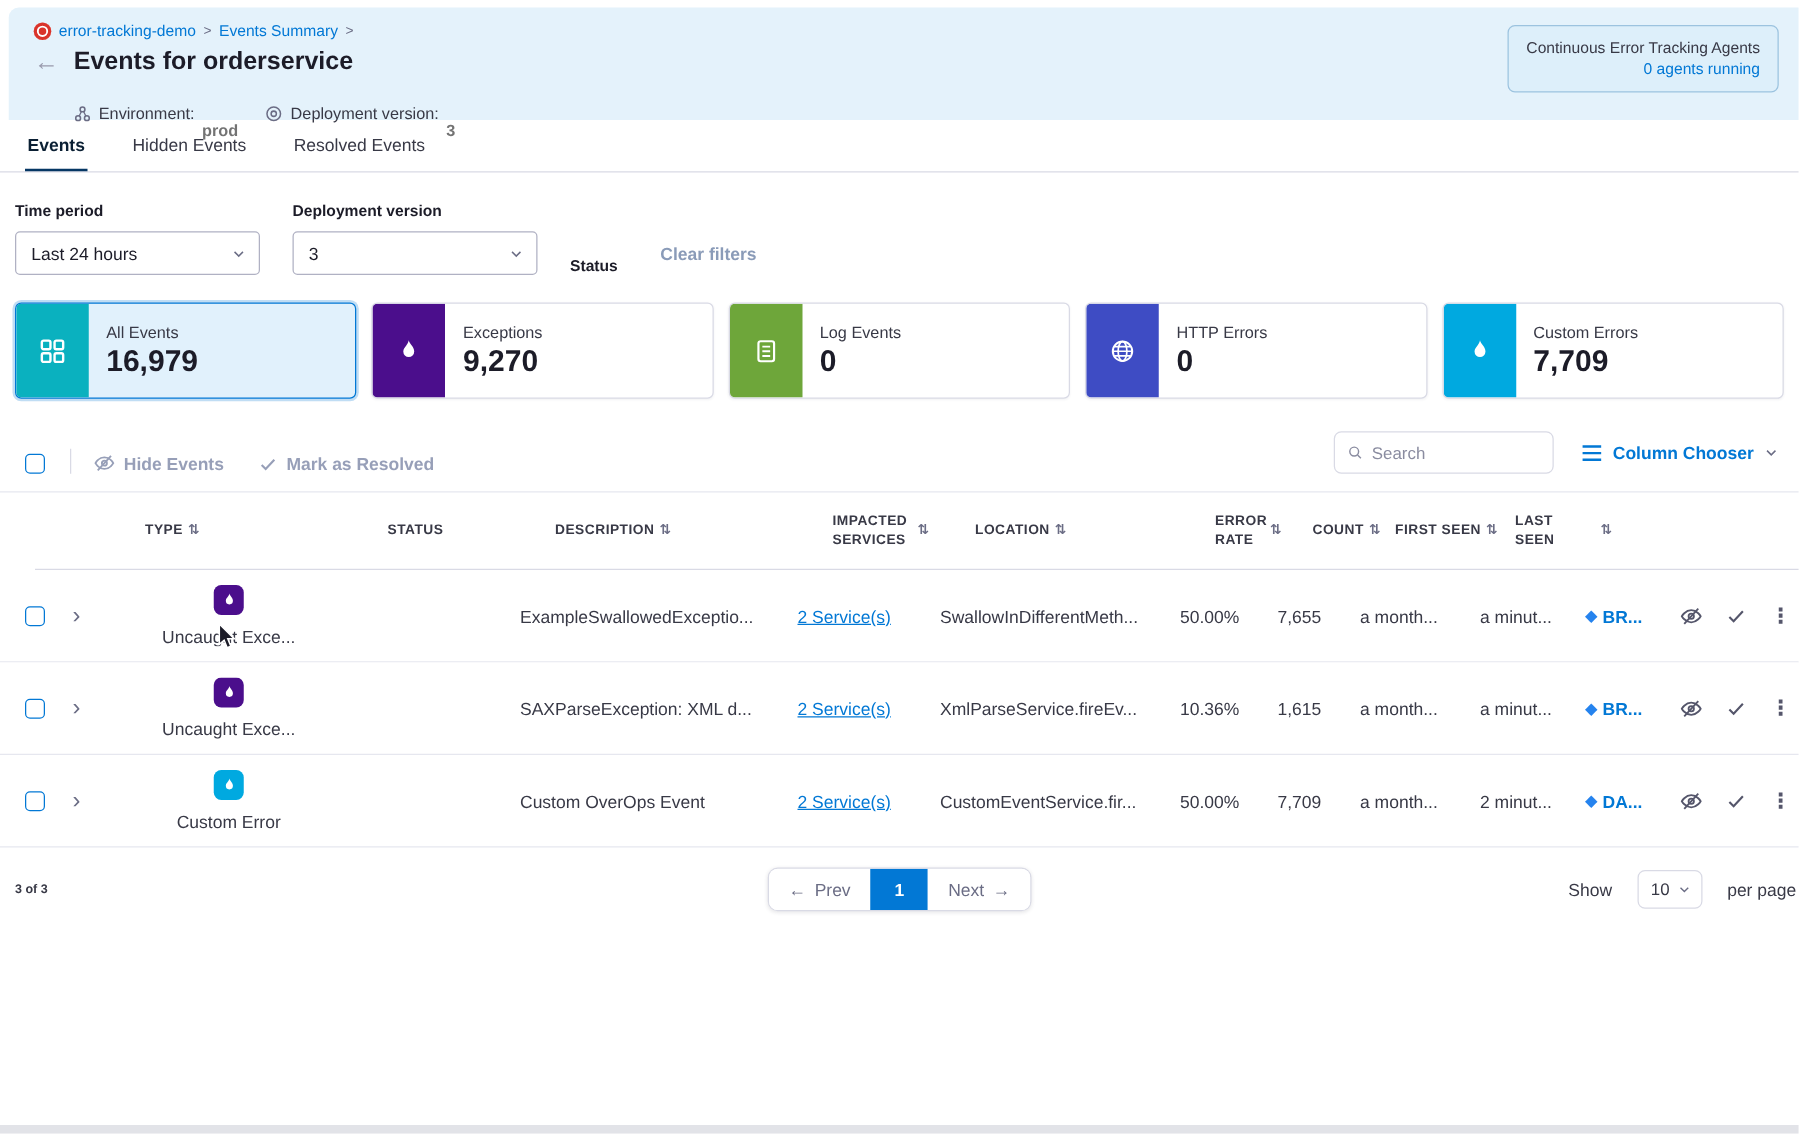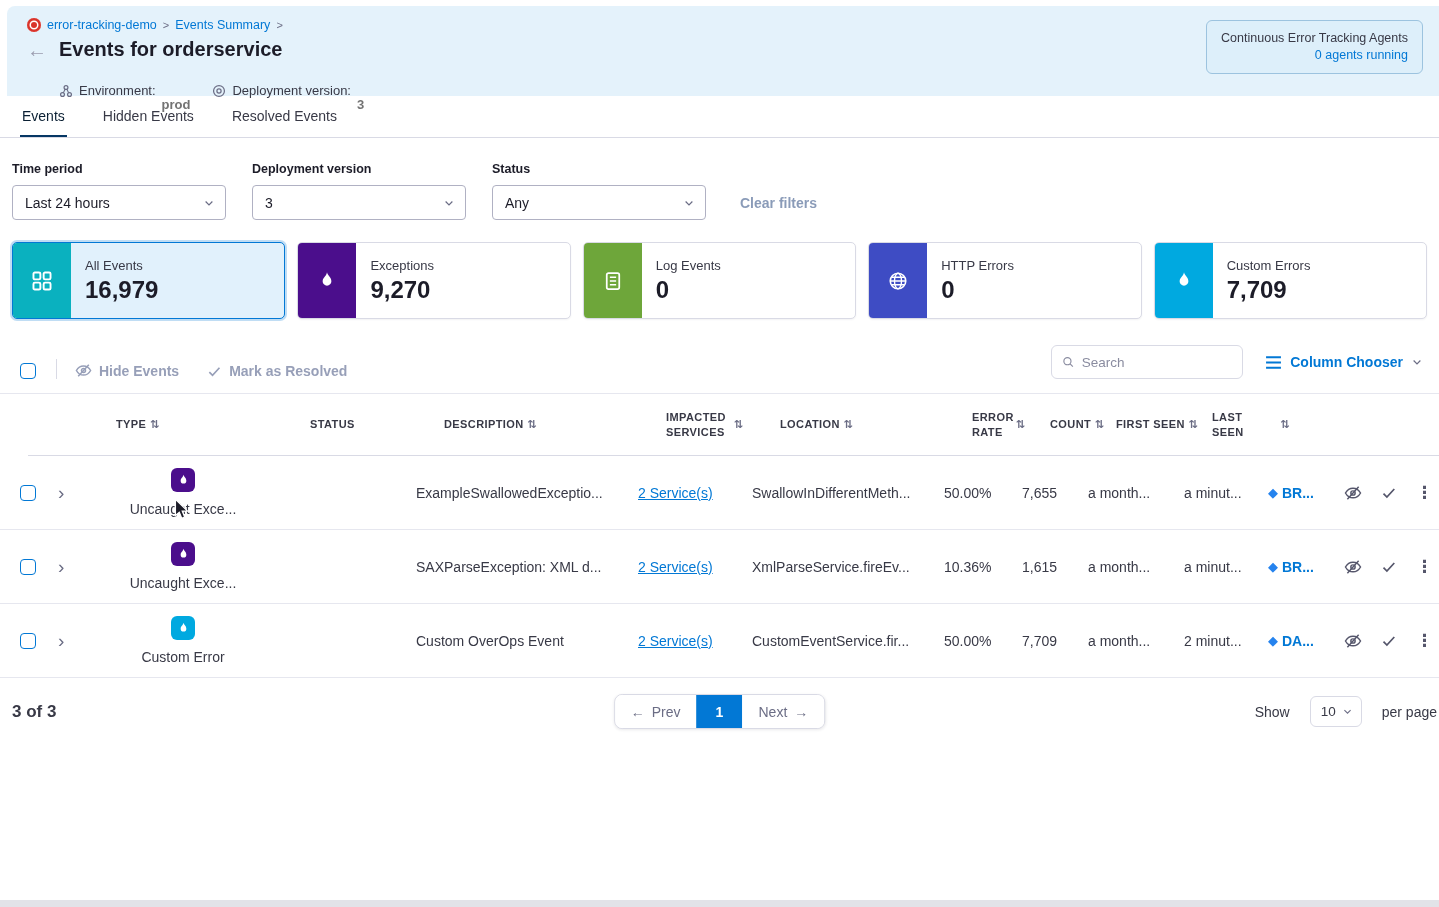--- a/index.html
+++ b/index.html
@@ -22,27 +22,27 @@
   .meta-item b { font-weight:bold; color:#737373;margin-top:28px; }
   .agents-box { position:absolute; top:14px; right:16px; background:#ddeffa; border:1px solid #9cc3df;
     border-radius:6px; padding:9px 14px; font-size:12.5px; line-height:1.35; }
   .agents-box .ln2 { color:#0278d5; cursor:pointer;text-align:right; }
 
   
   .tabs { display:flex; align-items:stretch; gap:34px; padding:0 20px; height:42px;
     border-bottom:1px solid #d9dae5; background:#fff; }
   .tab { display:flex; align-items:center; font-size:14px; color:#383946; cursor:pointer;
     border-bottom:2px solid transparent; padding:0 2px; }
-  .tab.active { color:#0a1f33; font-weight:normal; border-bottom-color:#063764; }
+  .tab.active { color:#0a1f33; font-weight:bold; border-bottom-color:#063764; }
 
   
   .filters { display:flex; align-items:flex-end; gap:26px; padding:24px 12px 0 12px; }
   .filter { display:flex; flex-direction:column; gap:9px; }
   .filter-label { font-size:12.5px; font-weight:bold; color:#1c1c28; }
-  .select { display:flex; align-items:center; justify-content:space-between; width:214px; height:35px;
+  .select { display:flex; align-items:center; justify-content:space-between; width:196px; height:35px;
     border:1px solid #b0b1c3; border-radius:4px; background:#fff; padding:0 10px 0 12px;
     font-size:14px; color:#1c1c28; cursor:pointer; }
   .clear-filters { font-size:14px; font-weight:bold; color:#8a9bb8; margin:0 0 9px 8px; cursor:pointer; }
 
   
   .cards { display:flex; gap:12px; padding:22px 12px 0 12px; }
   .card { flex:1; display:flex; align-items:stretch; background:#fff; border:1px solid #d9dae5;
     border-radius:5px; height:77px; overflow:hidden; cursor:pointer;
     box-shadow:0 1px 2px rgba(40,41,61,.06); }
   .card.selected { background:#e1f1fc; border:1px solid #0278d5;
@@ -52,21 +52,21 @@
   .card-label { font-size:13px; color:#383946; }
   .card-value { font-size:24px; font-weight:bold; color:#1c1c28; }
 
   
   .toolbar { display:flex; align-items:flex-end; padding:26px 16px 14px 20px; }
   .cb { width:16px; height:16px; border:1.5px solid #0278d5; border-radius:4px; background:#fff; cursor:pointer; flex:0 0 16px; }
   .tb-div { width:1px; height:20px; background:#d9dae5; margin:0 18px 0 20px; }
   .tb-btn { display:flex; align-items:center; gap:7px; font-size:14px; font-weight:bold;
     color:#979fb8; margin-right:28px; cursor:pointer; }
   .tb-right { margin-left:auto; display:flex; align-items:center; gap:22px; }
-  .searchbox { display:flex; align-items:center; gap:7px; width:192px; height:34px;
+  .searchbox { display:flex; align-items:center; gap:7px; width:176px; height:34px;
     border:1px solid #d9dae5; border-radius:6px; padding:0 10px; background:#fff; }
   .searchbox input { border:none; outline:none; font-size:13.5px; width:100%; color:#1c1c28;
     font-family:"Liberation Sans",sans-serif; background:transparent; }
   .searchbox input::placeholder { color:#8a8ca0; }
   .colchooser { display:flex; align-items:center; gap:8px; cursor:pointer; }
   .colchooser .lbl { font-size:14px; font-weight:bold; color:#0278d5; }
 
   
   .tablewrap { border-top:1px solid #e6e7ef; }
   .grid { display:grid; grid-template-columns:32px 36px 190px 130px 222px 118px 196px 78px 66px 96px 84px 62px 1fr;
@@ -84,21 +84,21 @@
   .svc-link { color:#0278d5; text-decoration:underline; cursor:pointer; }
   .ticket { display:flex; align-items:center; gap:4px; font-weight:bold; color:#0278d5;
     white-space:nowrap; overflow:hidden; cursor:pointer; }
   .ticket .gem { color:#2583ee; font-size:13px; }
   .row-actions { display:flex; align-items:center; gap:19px; padding-left:14px; }
   .act { cursor:pointer; display:flex; align-items:center; }
   .kebab { font-size:17px; color:#55566b; font-weight:bold; letter-spacing:-1px; }
 
   
   .pagination { position:relative; display:flex; align-items:center; padding:18px 16px 0 12px; }
-  .pg-summary { font-size:17px; font-weight:bold; color:#383946; }
+  .pg-summary { font-size:10px; font-weight:bold; color:#383946; }
   .pg-center { position:absolute; left:50%; transform:translateX(-50%); display:flex;
     border:1px solid #d9dae5; border-radius:8px; overflow:hidden; background:#fff;
     box-shadow:0 1px 3px rgba(40,41,61,.10); height:35px; }
   .pg-btn { display:flex; align-items:center; gap:7px; padding:0 16px; font-size:14px;
     color:#6b6d85; cursor:pointer; background:#fff; }
   .pg-num { width:46px; display:flex; align-items:center; justify-content:center;
     background:#0278d5; color:#fff; font-size:14px; font-weight:bold; cursor:pointer; }
   .pg-right { margin-left:auto; margin-right:-14px; display:flex; align-items:center; gap:20px; font-size:14px; }
   .pg-select { display:flex; align-items:center; gap:6px; border:1px solid #d9dae5; border-radius:6px;
     height:31px; padding:0 8px 0 10px; cursor:pointer; background:#fff; font-size:13.5px; }
@@ -167,26 +167,20 @@
     <span class="filter-label">Deployment version</span>
     <div class="select">
       <span>3</span>
       <svg width="12" height="12" viewBox="0 0 16 16">
           <path d="M3.5 6l4.5 4.5L12.5 6" fill="none" stroke="#6b6d85" stroke-width="1.6"></path>
         </svg>
     </div>
   </div>
   <div class="filter">
     <span class="filter-label">Status</span>
-    <div class="select">
-      <span>Any</span>
-      <svg width="12" height="12" viewBox="0 0 16 16">
-          <path d="M3.5 6l4.5 4.5L12.5 6" fill="none" stroke="#6b6d85" stroke-width="1.6"></path>
-        </svg>
-    </div>
   </div>
   <a class="clear-filters">Clear filters</a>
 </section>
 
 <section class="cards">
   <div class="card selected">
     <div class="card-icon" style="background: rgb(10, 177, 191);">
       <svg width="22" height="22" viewBox="0 0 16 16">
         <g fill="none" stroke="#fff" stroke-width="1.4">
           <rect x="1.8" y="1.8" width="5" height="5" rx="1"></rect>

